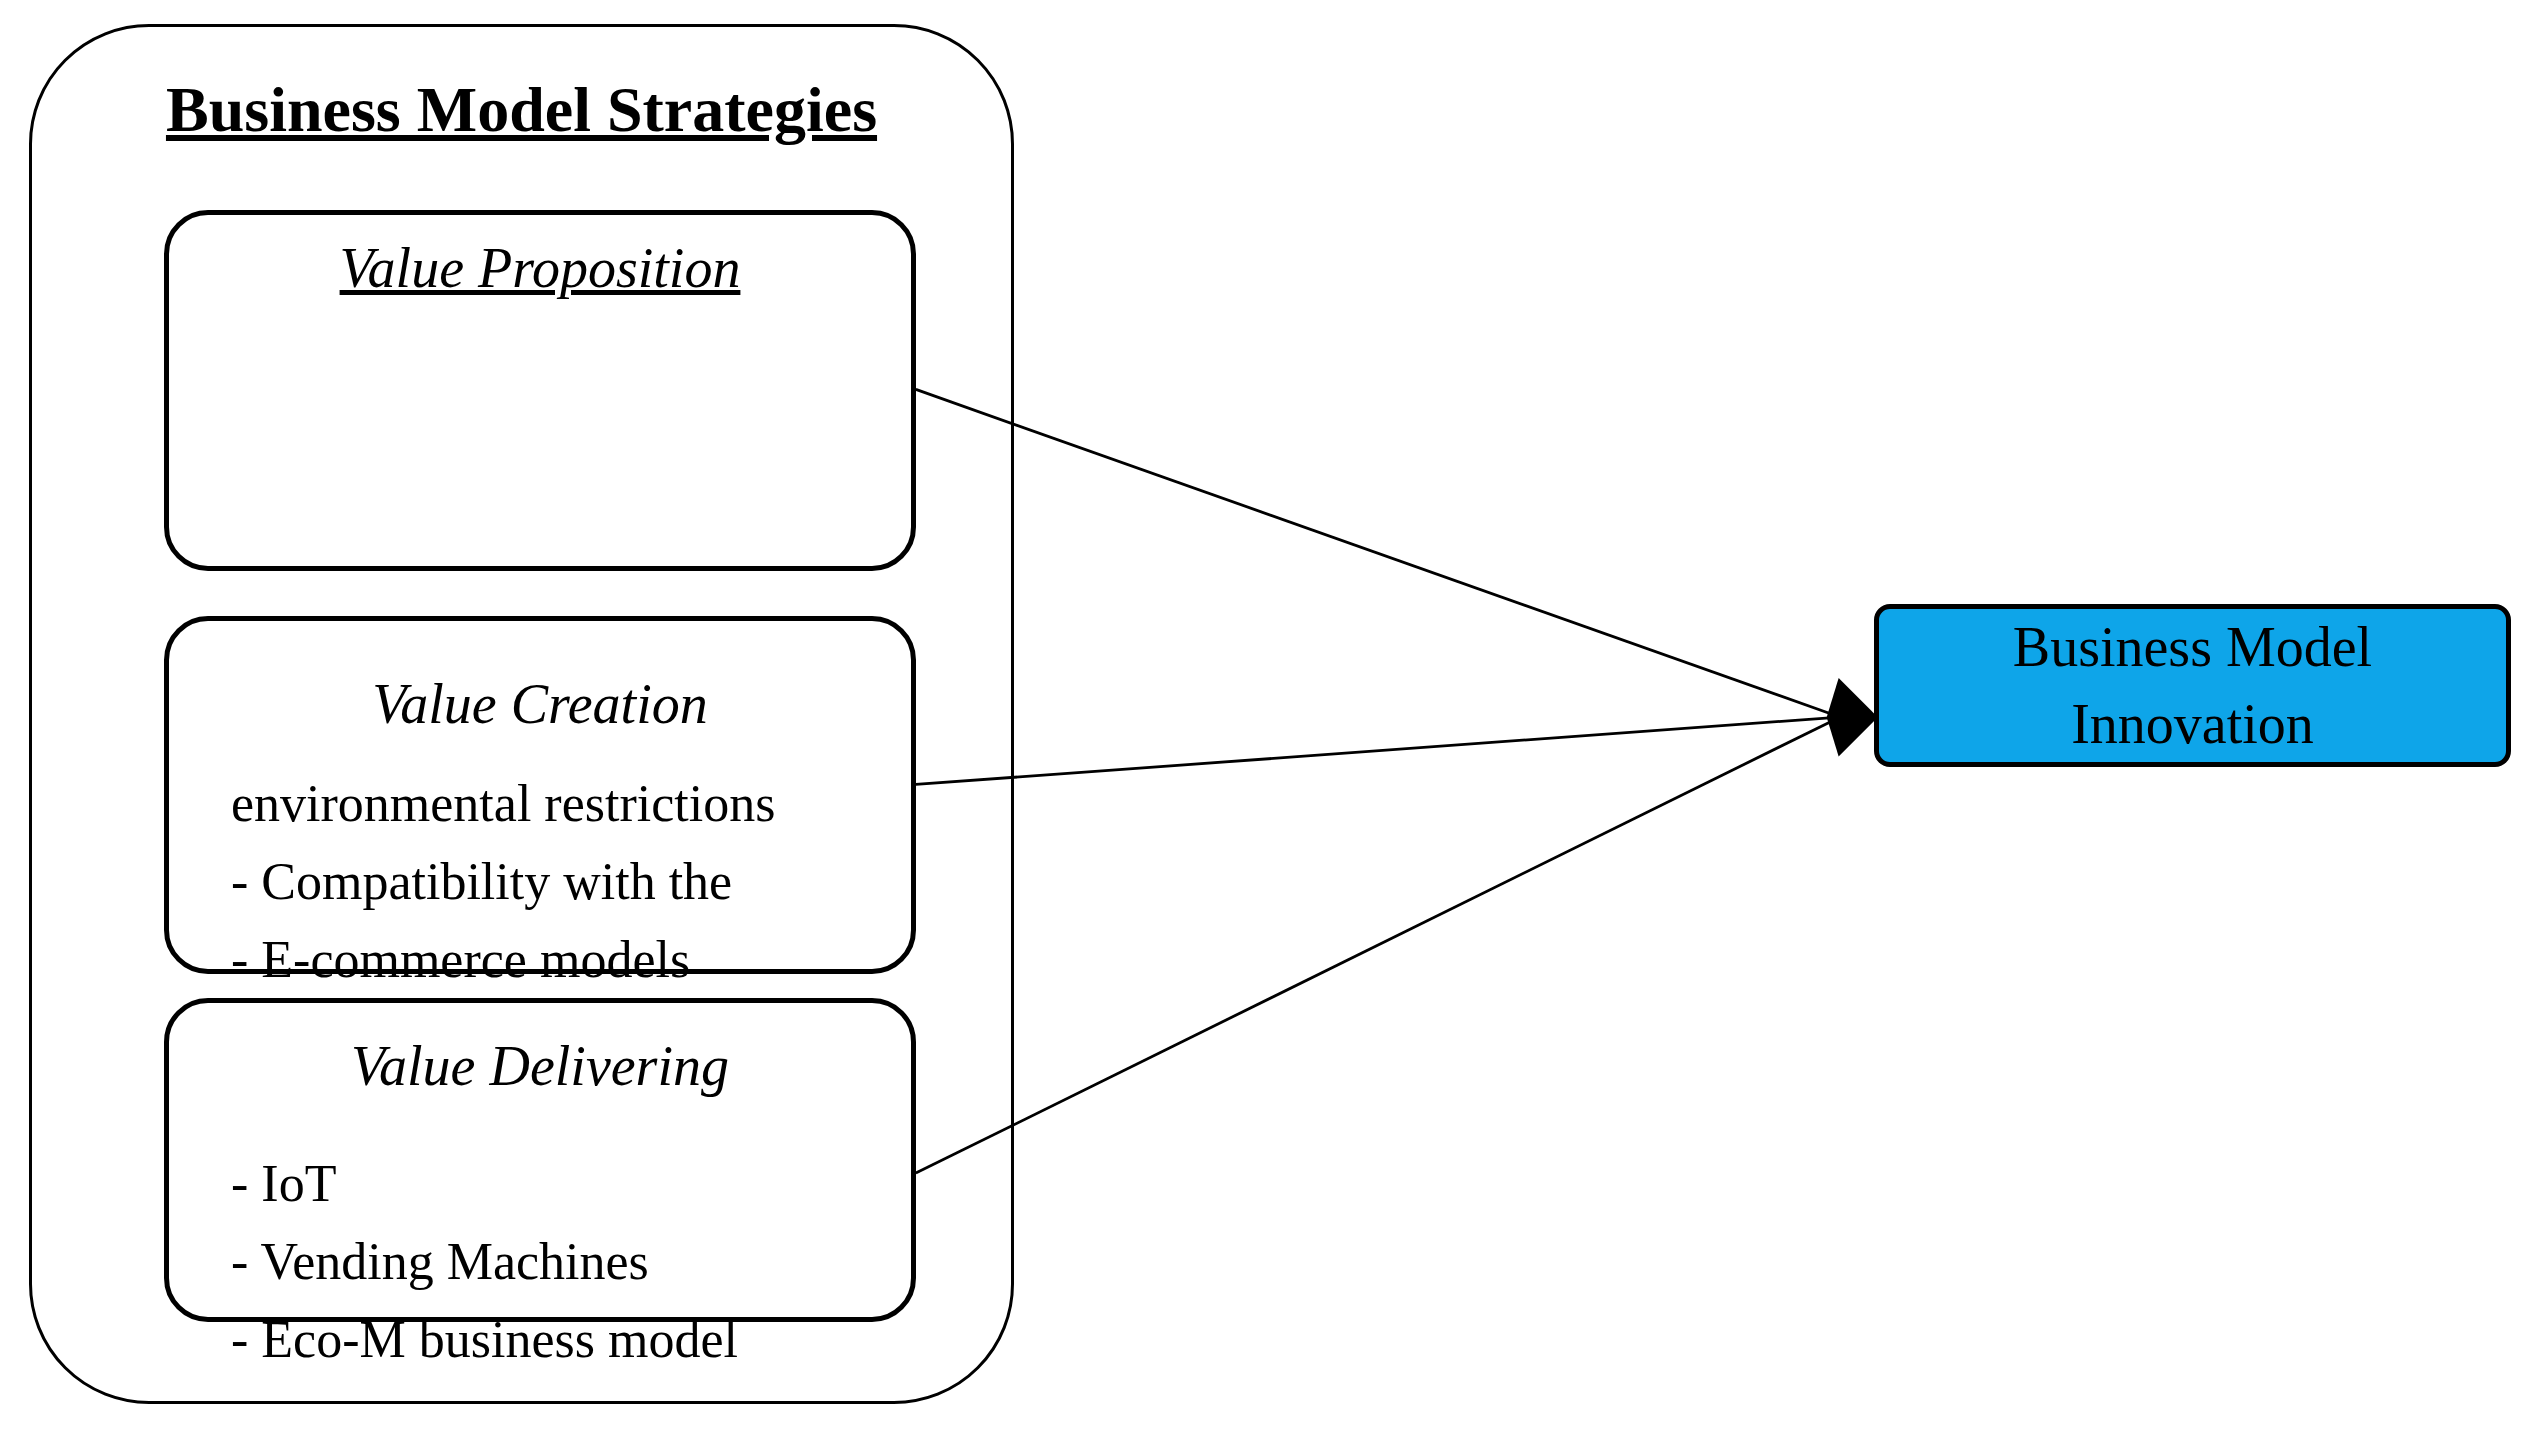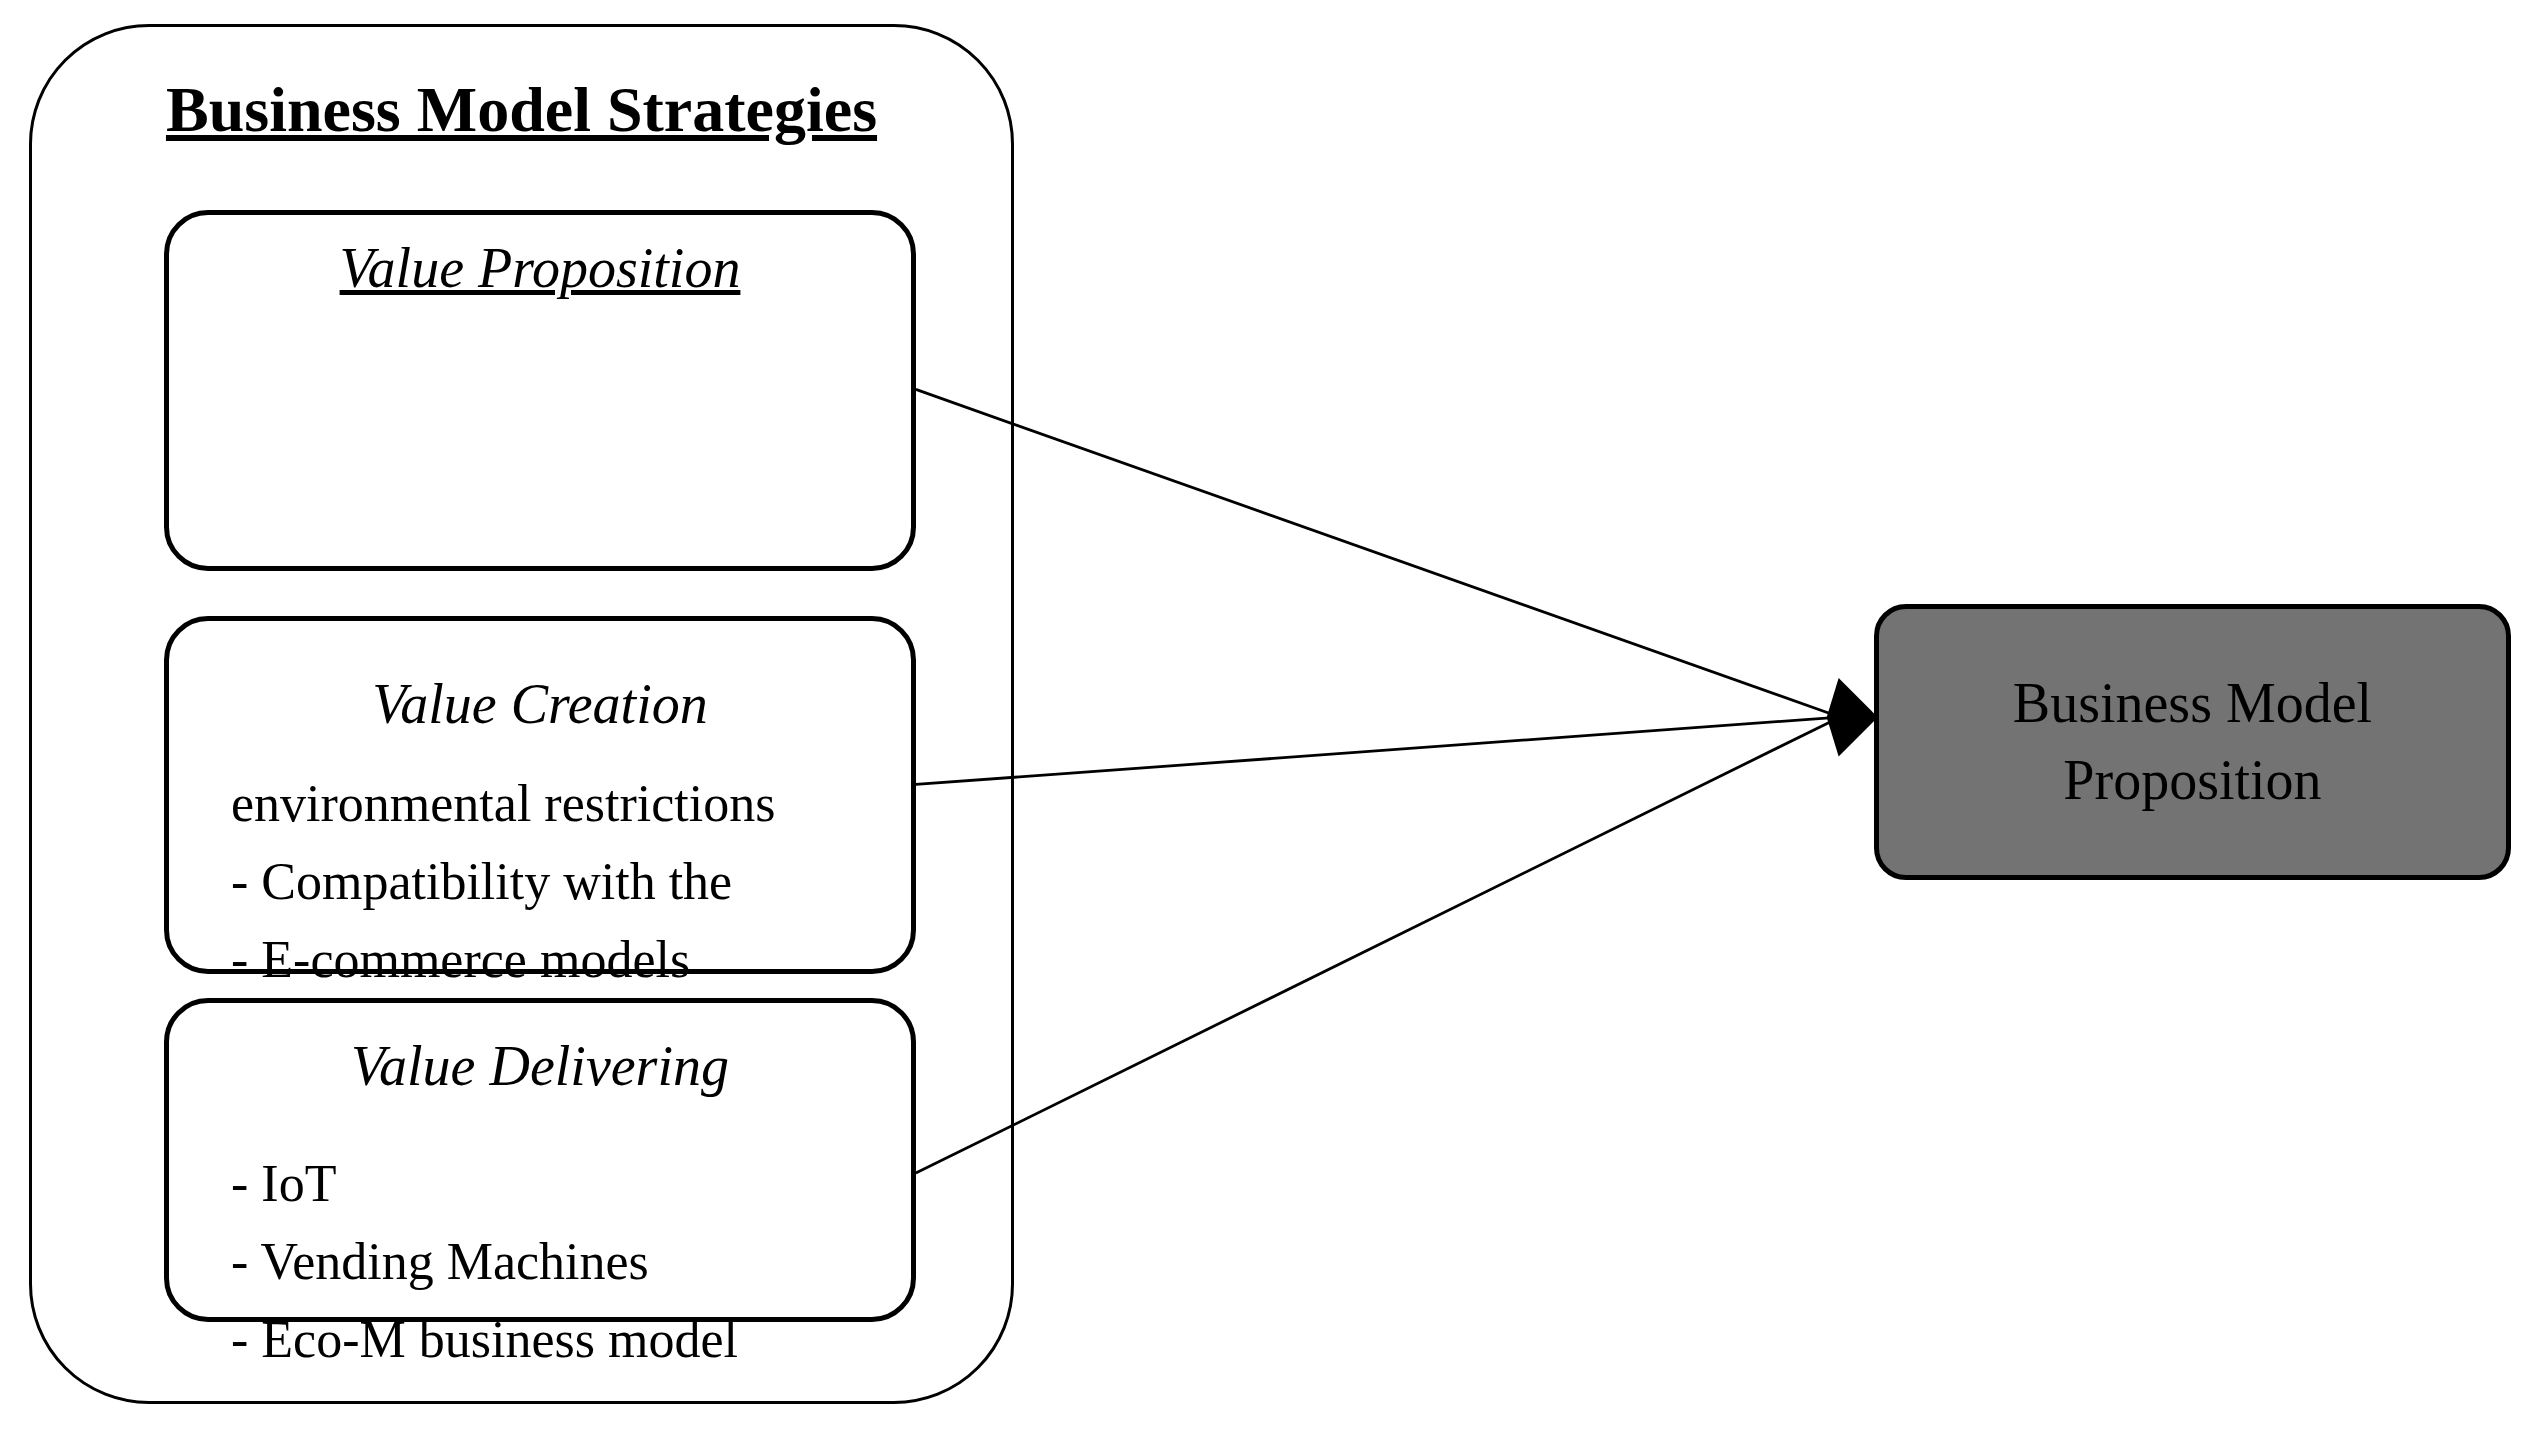--- a/index.html
+++ b/index.html
@@ -70,25 +70,25 @@
   }
   .box-vp .box-body { margin-top: 84px; }
   .box-vc .box-body { margin-top: 24px; }
   .box-vd .box-body { margin-top: 42px; }
   .body-line { white-space: nowrap; }
 
   
   .outcome-box {
     position: absolute;
     left: 1874px; top: 604px;
-    width: 637px; height: 276px;
+    width: 637px; height: 163px;
     border: 5.6px solid #000000;
-    border-radius: 32px;
+    border-radius: 16px;
     box-sizing: border-box;
-    background: #737373;
+    background: #0ea5e9;
     display: flex;
     flex-direction: column;
     justify-content: center;
     align-items: center;
   }
   .outcome-line {
     font-size: 56px;
     line-height: 77px;
     text-align: center;
     white-space: nowrap;
@@ -128,21 +128,21 @@
     <div class="box-title">Value Delivering</div>
     <div class="box-body">
       <div class="body-line">- IoT</div>
       <div class="body-line">- Vending Machines</div>
       <div class="body-line">- Eco-M business model</div>
     </div>
   </div>
 
   <div class="outcome-box">
     <div class="outcome-line">Business Model</div>
-    <div class="outcome-line">Proposition</div>
+    <div class="outcome-line">Innovation</div>
   </div>
 
   <svg class="connector-layer" viewBox="0 0 3157 1817" xmlns="http://www.w3.org/2000/svg">
     <line x1="1145" y1="487" x2="2296" y2="895" stroke="#000000" stroke-width="3.5"></line>
     <line x1="1145" y1="981" x2="2296" y2="897" stroke="#000000" stroke-width="3.5"></line>
     <line x1="1145" y1="1467" x2="2296" y2="899" stroke="#000000" stroke-width="3.5"></line>
     <polygon points="2348,897 2299,848 2284,897 2299,946" fill="#000000"></polygon>
   </svg>
 
 </div>

